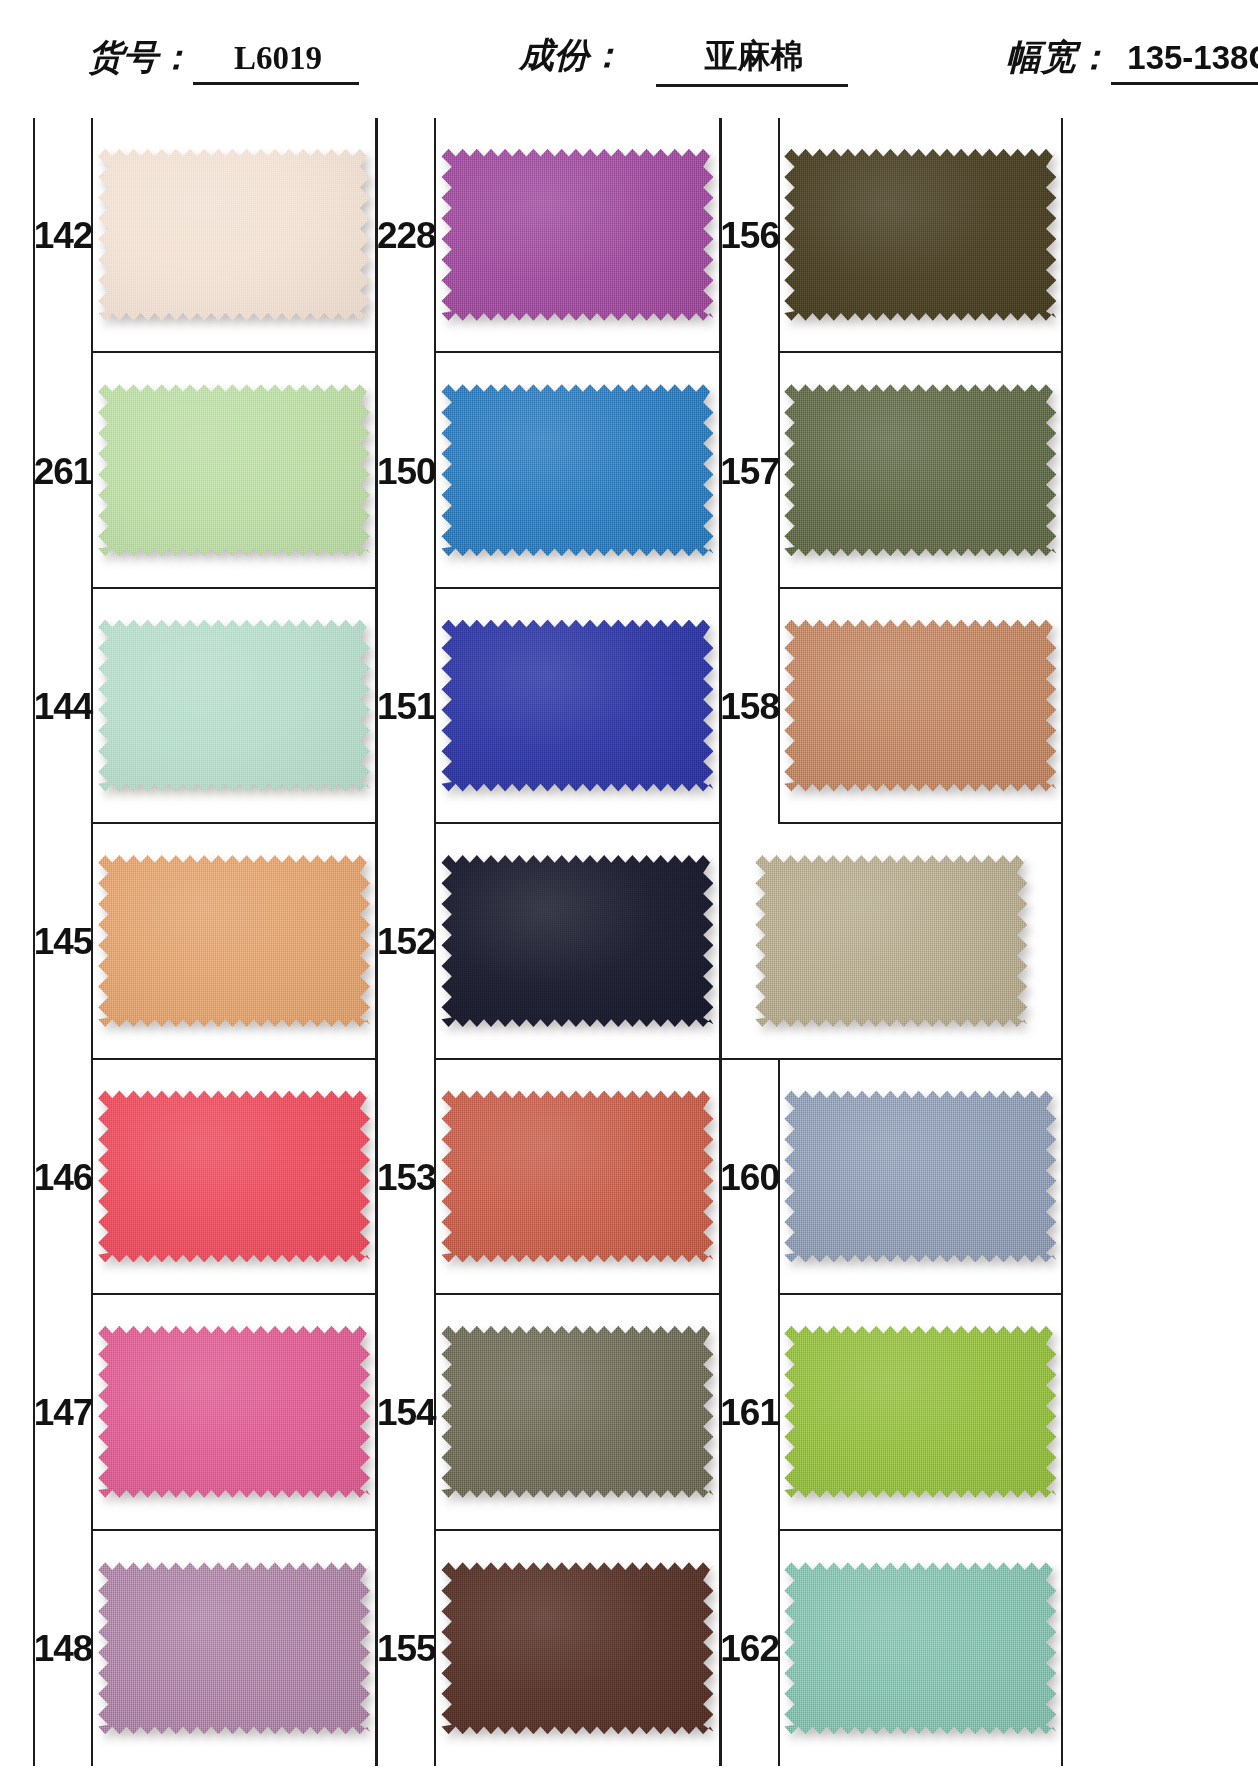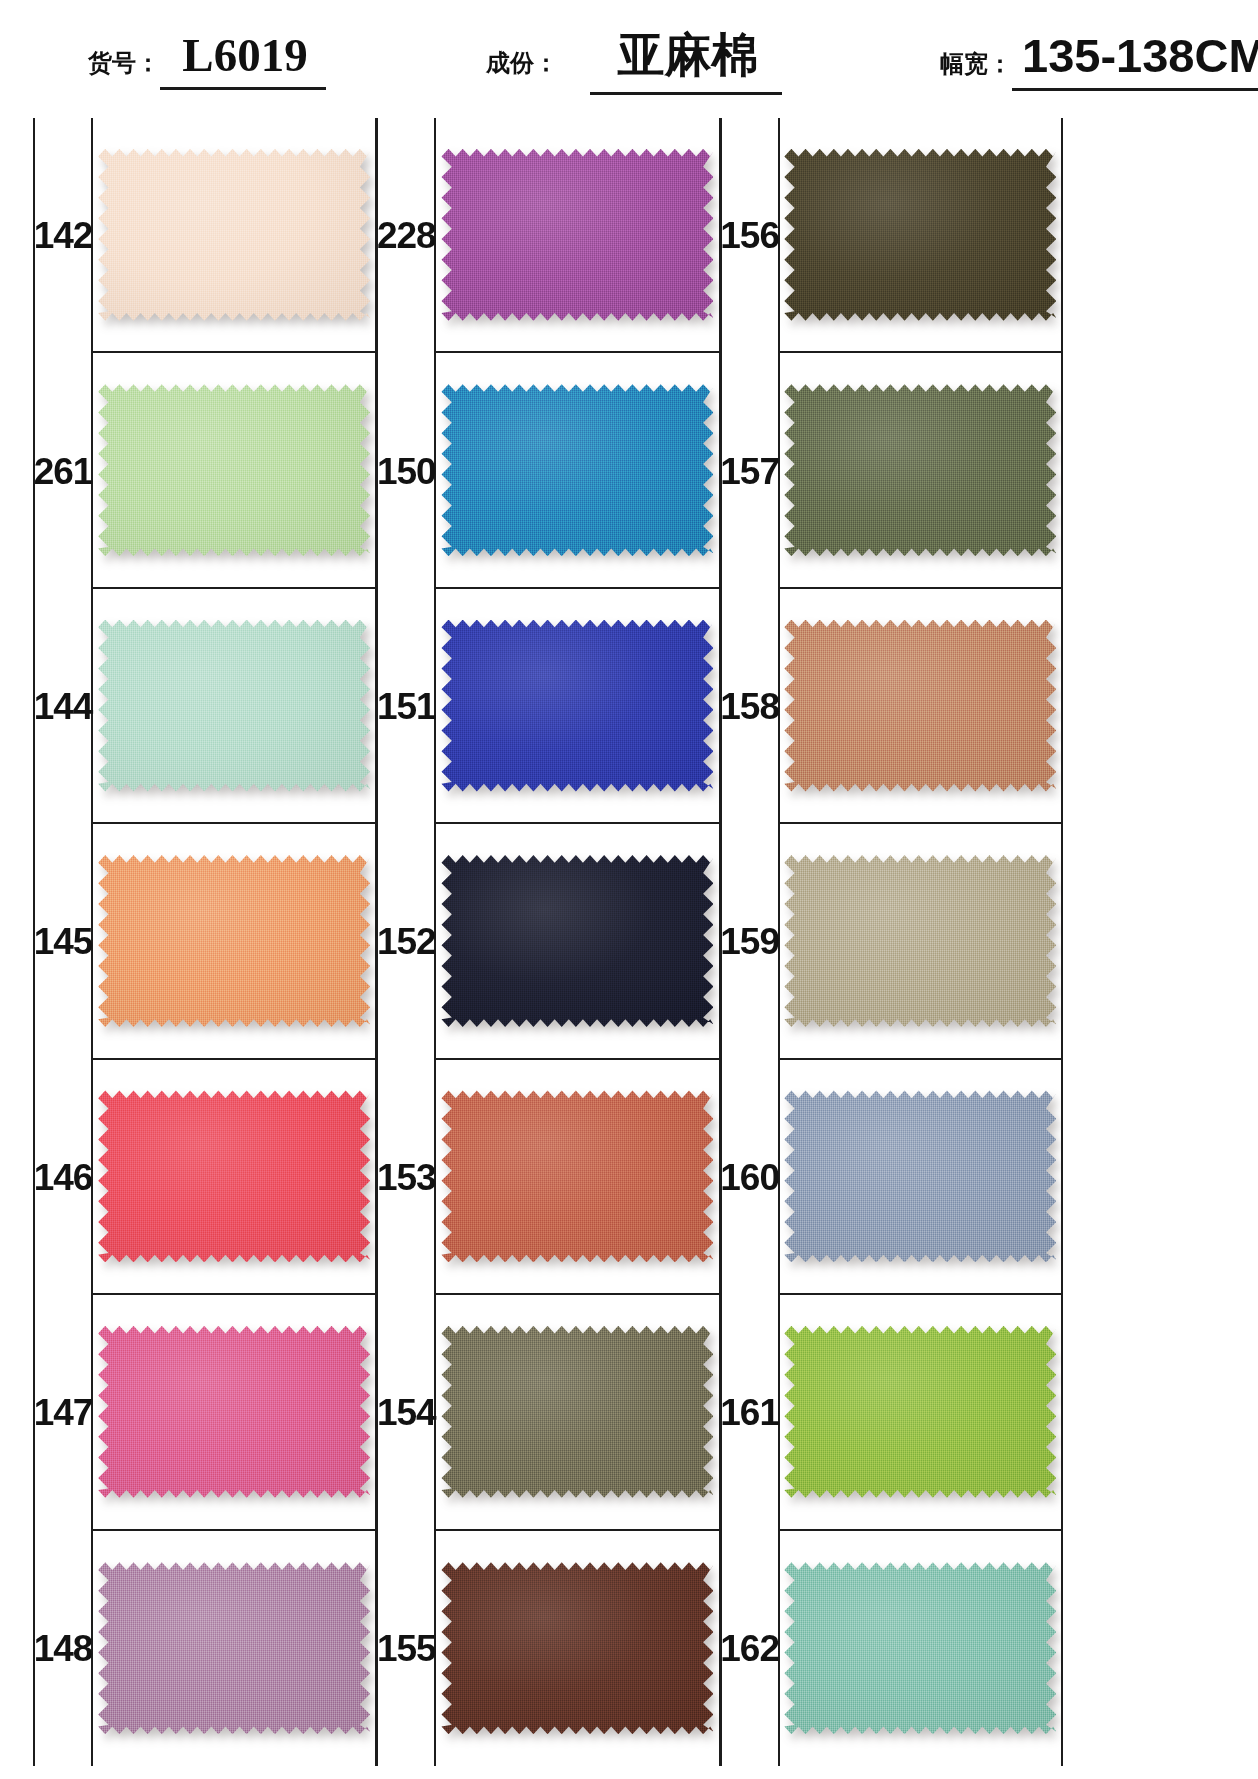--- a/index.html
+++ b/index.html
@@ -27,27 +27,28 @@
   }
   .hdr-field {
     display: flex;
     align-items: baseline;
     white-space: nowrap;
   }
   .hdr-field.f1 { margin-left: 88px; }
   .hdr-field.f2 { margin-left: 160px; gap: 32px; }
   .hdr-field.f3 { margin-left: 158px; }
   .hdr-label {
-    font-size: 24px;
+    font-size: 35px;
     font-weight: 700;
     letter-spacing: 0px;
     font-family: "Liberation Sans", sans-serif;
+    font-style: italic;
   }
   .hdr-value {
-    font-size: 47px;
+    font-size: 33px;
     font-weight: 700;
     font-family: "Liberation Serif", serif;
     border-bottom: 3px solid #1a1a1a;
     padding: 0 6px 5px 10px;
     min-width: 150px;
     text-align: center;
     display: inline-block;
   }
   .hdr-field.f2 .hdr-value { min-width: 176px; }
   .hdr-field.f3 .hdr-value { min-width: 185px; font-family:"Liberation Sans", sans-serif;}
@@ -441,23 +442,20 @@
           <div class="swatch-col">
             <div class="swatch">
               <div class="cloth" style="background: rgb(193, 130, 98);">
                 <div class="weave"></div>
                 <div class="sheen"></div>
               </div>
             </div>
           </div>
         </div>
         <div class="cell">
-          <div class="num-col">
-            <span class="num">159</span>
-          </div>
           <div class="swatch-col">
             <div class="swatch">
               <div class="cloth" style="background: rgb(179, 169, 140);">
                 <div class="weave"></div>
                 <div class="sheen"></div>
               </div>
             </div>
           </div>
         </div>
         <div class="cell">

